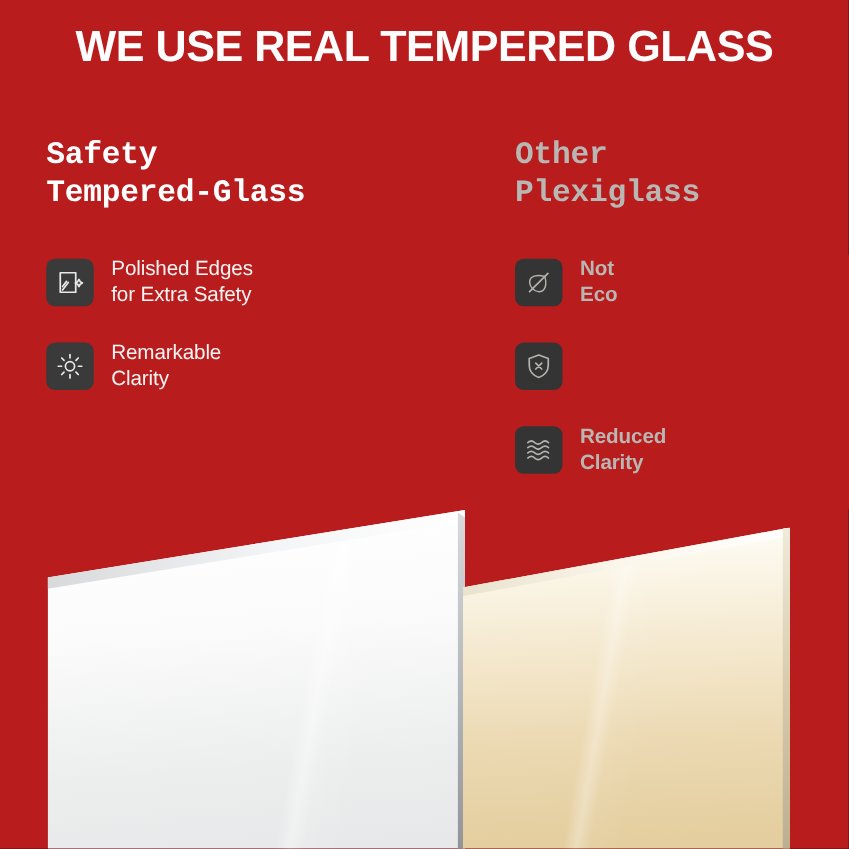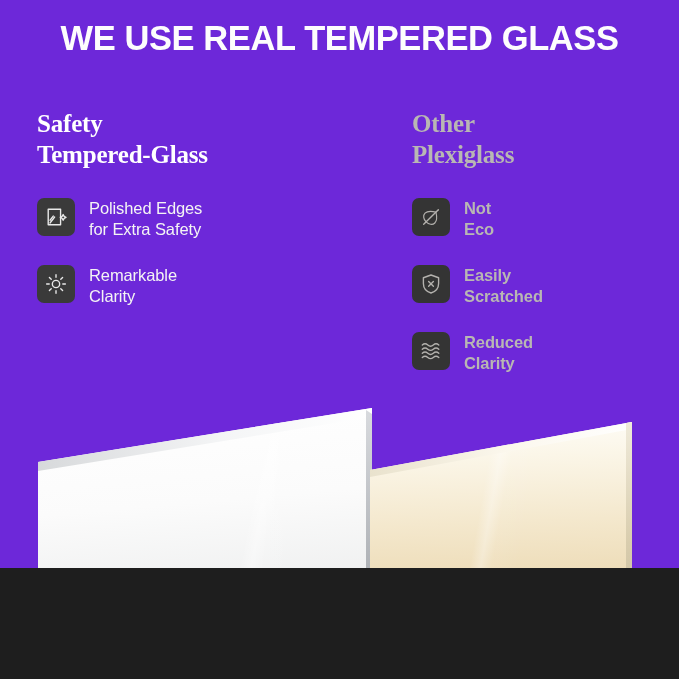--- a/index.html
+++ b/index.html
@@ -8,22 +8,22 @@
     width: 679px;
     height: 679px;
     overflow: hidden;
     background: #1e1e1e;
     font-family: "Liberation Sans", sans-serif;
   }
 
   #infographic {
     position: relative;
     width: 679px;
-    height: 568px;
-    background: #6d28d9;
+    height: 679px;
+    background: #b91c1c;
     overflow: hidden;
   }
 
   
   .headline {
     position: absolute;
     left: 0;
     top: 18px;
     width: 679px;
     text-align: center;
@@ -47,37 +47,37 @@
 
   .column {
     position: absolute;
     top: 0;
     width: 300px;
   }
   .column.left  { left: 37px; }
   .column.right { left: 412px; }
 
   .col-title {
-    font-family: Liberation Serif, serif;
+    font-family: Liberation Mono, monospace;
     font-weight: bold;
     font-size: 25px;
     line-height: 31px;
     letter-spacing: -0.2px;
     white-space: pre-line;
   }
   .column.left  .col-title { color: #ffffff; }
   .column.right .col-title { color: #b9b7b3; }
 
   .features {
     margin-top: 28px;
   }
 
   .feature {
     display: flex;
-    align-items: flex-start;
+    align-items: center;
     gap: 14px;
     height: 55px;
     margin-bottom: 12px;
   }
 
   .icon-tile {
     flex: 0 0 auto;
     width: 38px;
     height: 38px;
     border-radius: 7px;
@@ -249,22 +249,20 @@
         </div>
 
         <div class="feature">
           <span class="icon-tile">
             <svg width="22" height="22" viewBox="0 0 24 24" fill="none" stroke="#b4b2ae" stroke-width="1.5" stroke-linecap="round" stroke-linejoin="round">
               <path d="M12 2.2 L20.3 5.2 V11.4 C20.3 16.4 16.7 20.3 12 21.8
                        C7.3 20.3 3.7 16.4 3.7 11.4 V5.2 Z"></path>
               <path d="M9.4 9.2 L14.6 14.4 M14.6 9.2 L9.4 14.4"></path>
             </svg>
           </span>
-          <span class="feature-label">Easily
-Scratched</span>
         </div>
 
         <div class="feature">
           <span class="icon-tile">
             <svg width="22" height="22" viewBox="0 0 24 24" fill="none" stroke="#b4b2ae" stroke-width="1.5" stroke-linecap="round">
               <path d="M2.5 5.5 c2-1.8 4-1.8 6 0 s4 1.8 6 0 s4-1.8 6 0"></path>
               <path d="M2.5 10 c2-1.8 4-1.8 6 0 s4 1.8 6 0 s4-1.8 6 0"></path>
               <path d="M2.5 14.5 c2-1.8 4-1.8 6 0 s4 1.8 6 0 s4-1.8 6 0"></path>
               <path d="M2.5 19 c2-1.8 4-1.8 6 0 s4 1.8 6 0 s4-1.8 6 0"></path>
             </svg>

